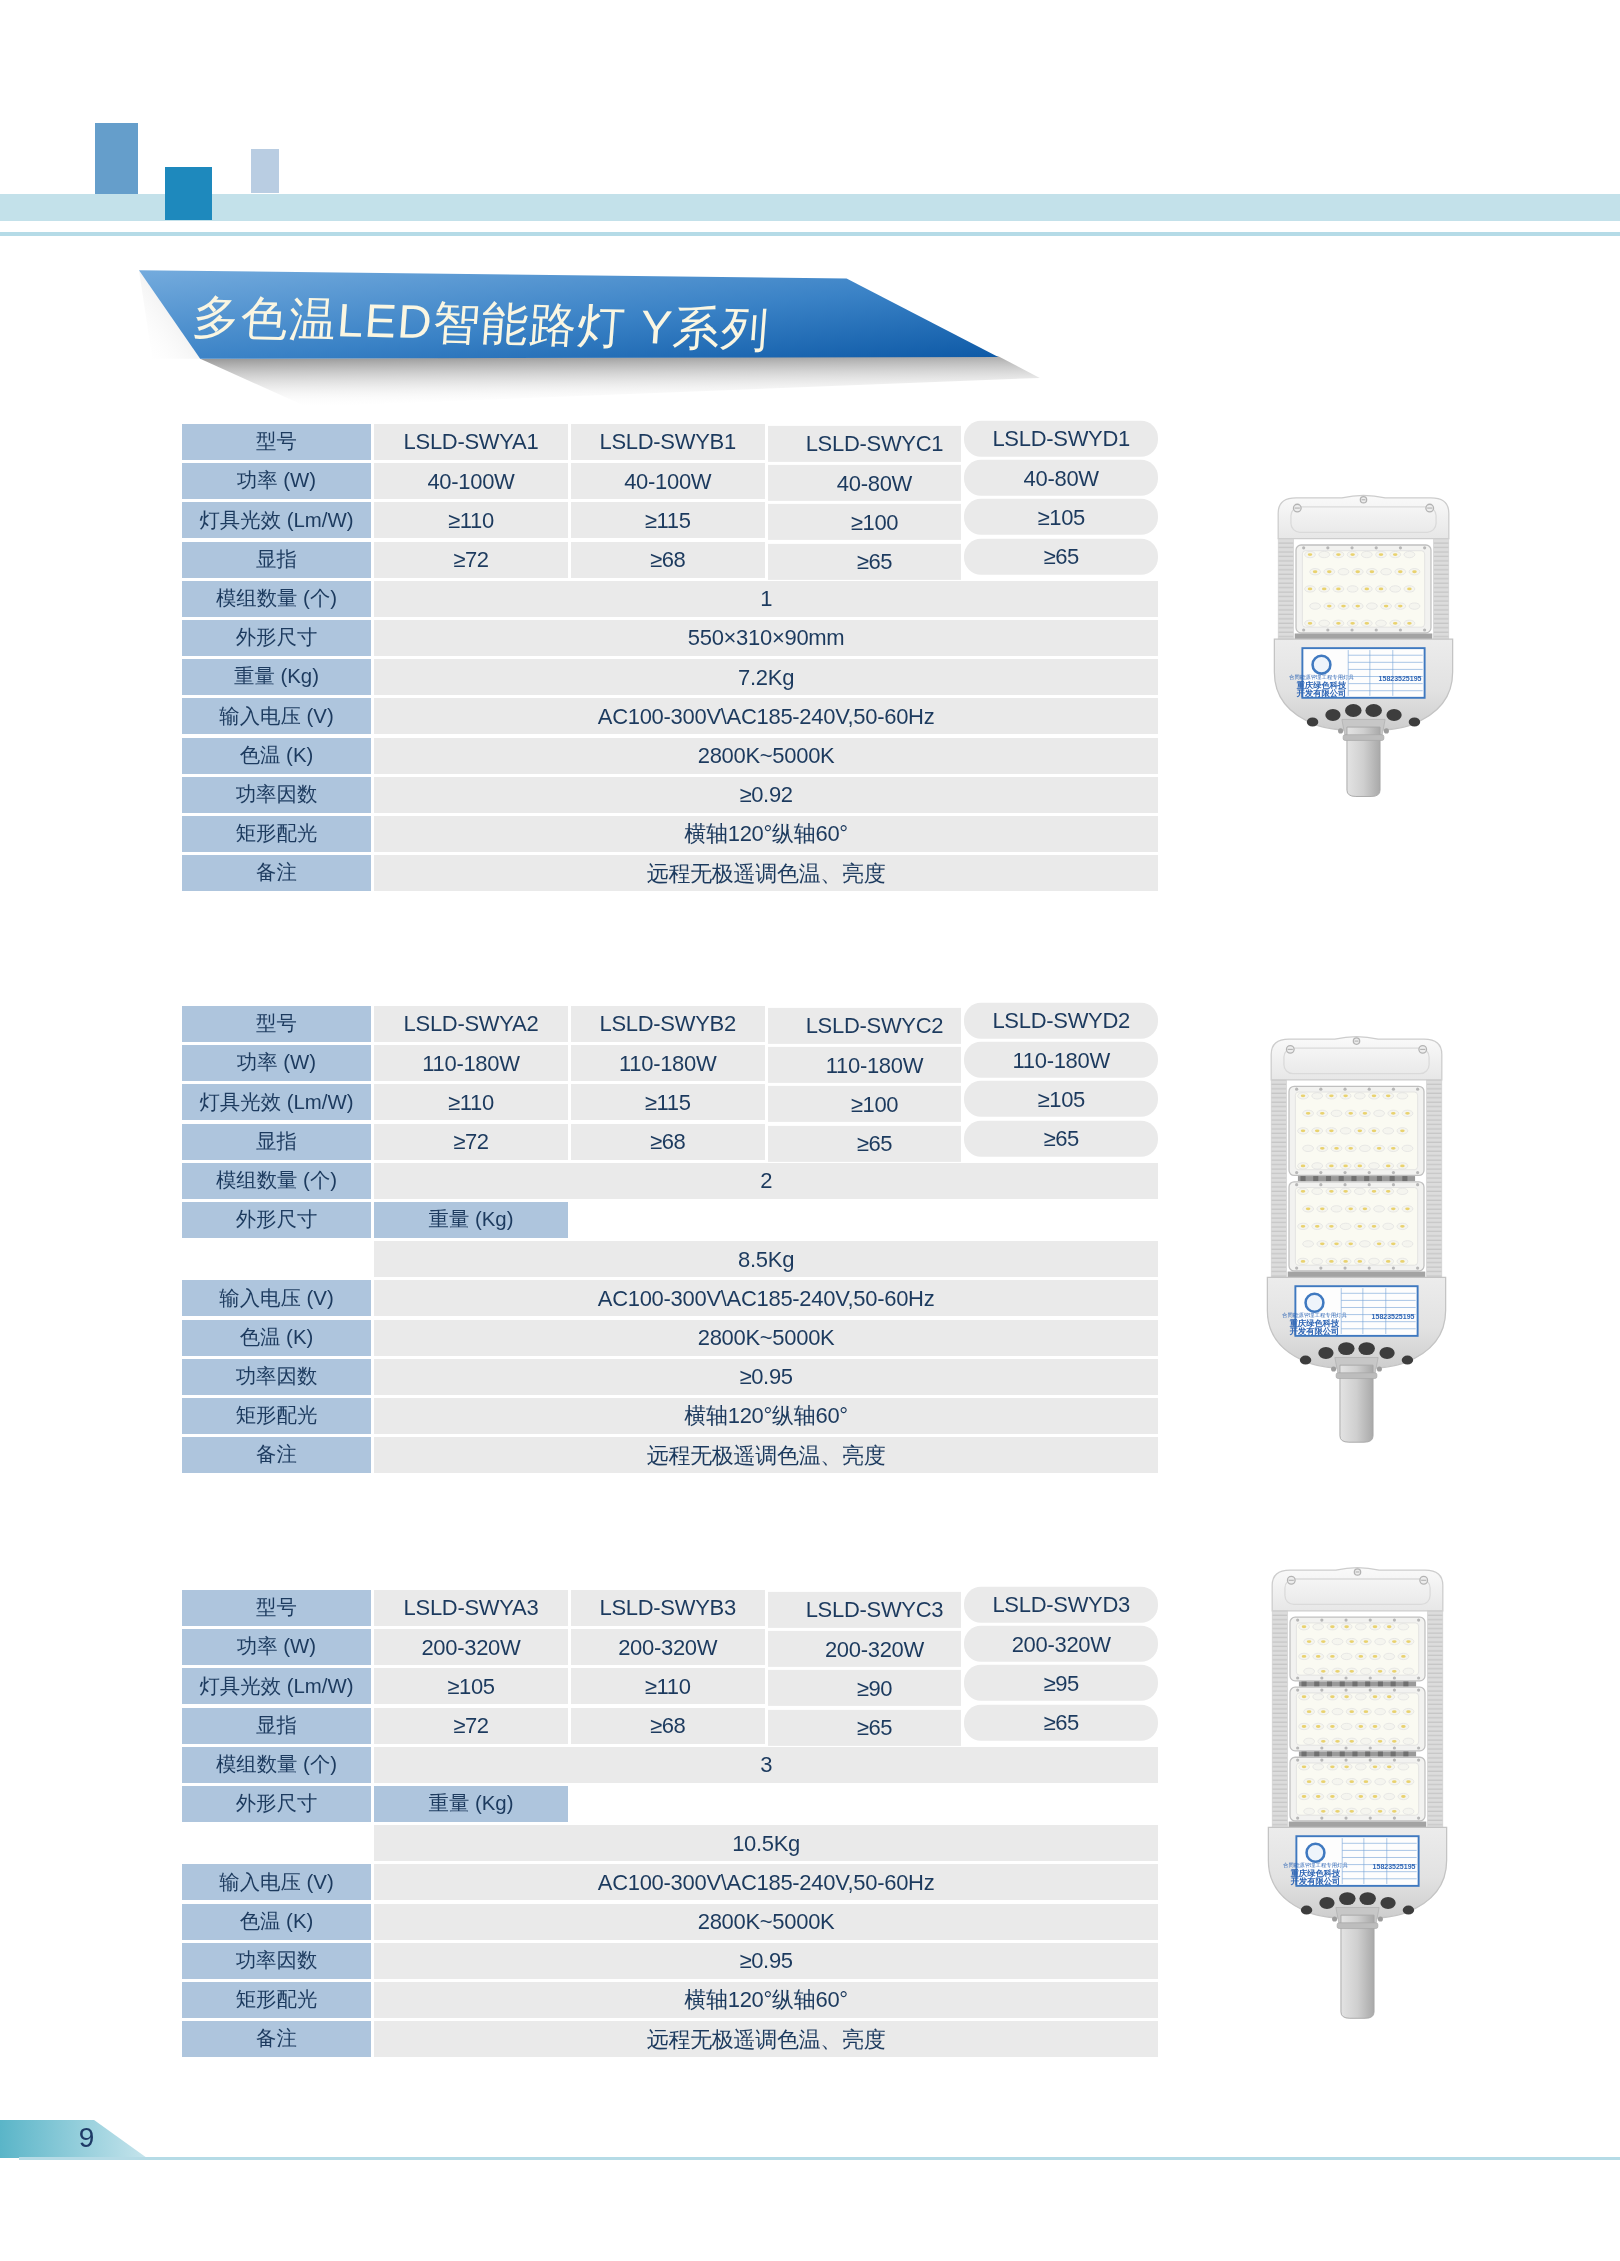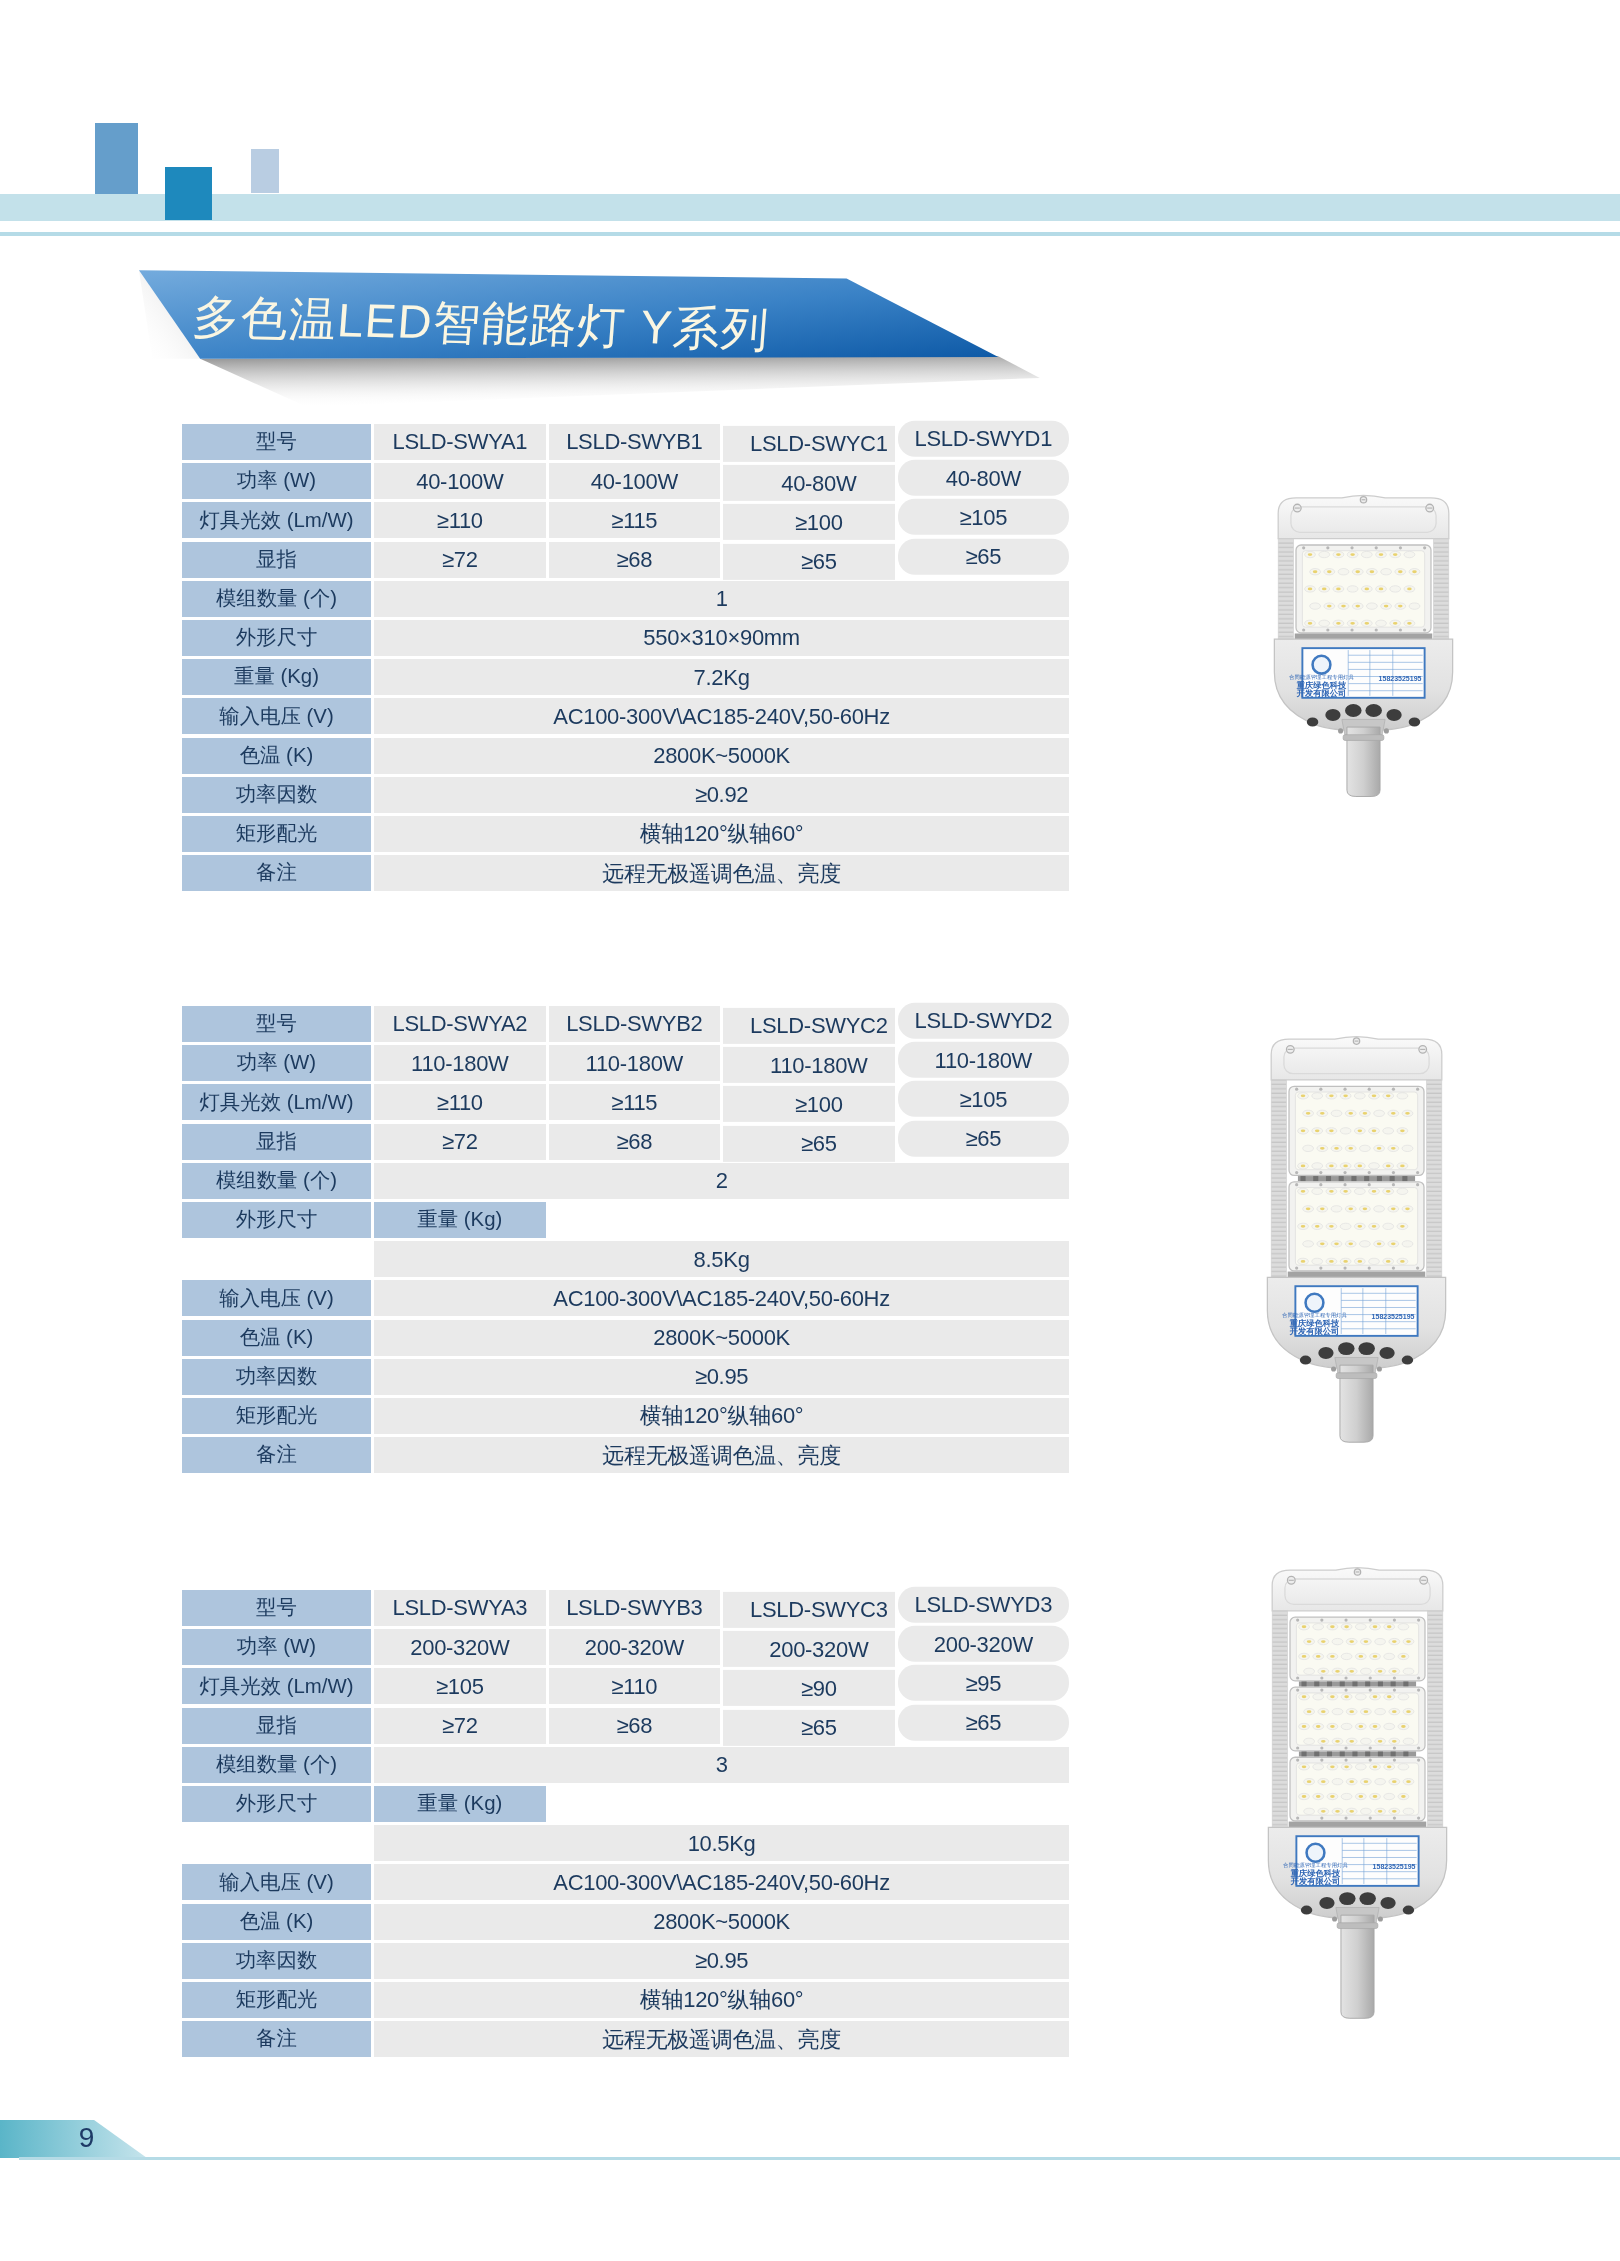--- a/index.html
+++ b/index.html
@@ -16,21 +16,21 @@
   .bar-pale{left:251px;top:149px;width:28px;height:44px;background:#b9cde2;}
   
   .banner-svg{position:absolute;left:115px;top:260px;width:957px;height:153px;}
   .banner-title{
     position:absolute;left:195px;top:286px;width:702px;
     font-size:47px;letter-spacing:1.3px;color:#faf6e2;white-space:nowrap;
     transform:rotate(1.3deg) skewX(-3deg);transform-origin:left top;font-weight:500;
   }
   
   .spec-table{
-    position:absolute;left:182px;width:887px;
+    position:absolute;left:182px;width:976px;
     display:grid;grid-template-columns:189px 1fr 1fr 1fr 1fr;
     grid-auto-rows:36px;gap:3.2px;
   }
   #spec-table-1{top:424px;} #spec-table-2{top:1006px;} #spec-table-3{top:1590px;}
   .spec-table .c{
     display:flex;align-items:center;justify-content:center;
     color:#1c3a5e;text-align:center;line-height:1.05;
   }
   .spec-table .label{background:#aec5dd;font-size:20.4px;font-weight:500;}
   .spec-table .val{background:#eaeaea;font-size:22px;font-weight:500;letter-spacing:-0.3px;}

